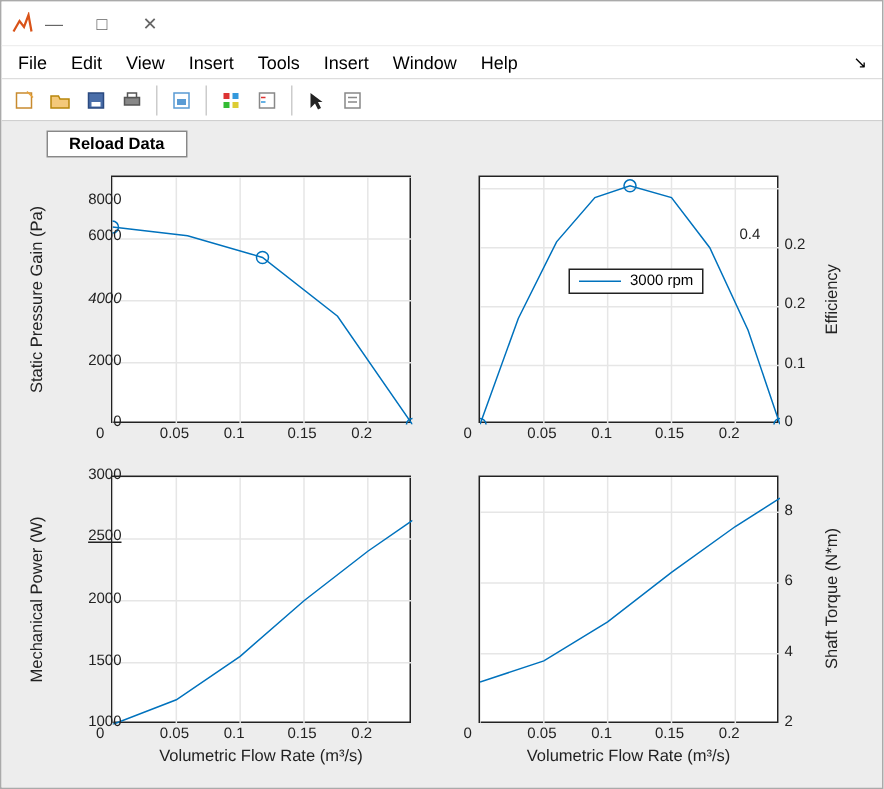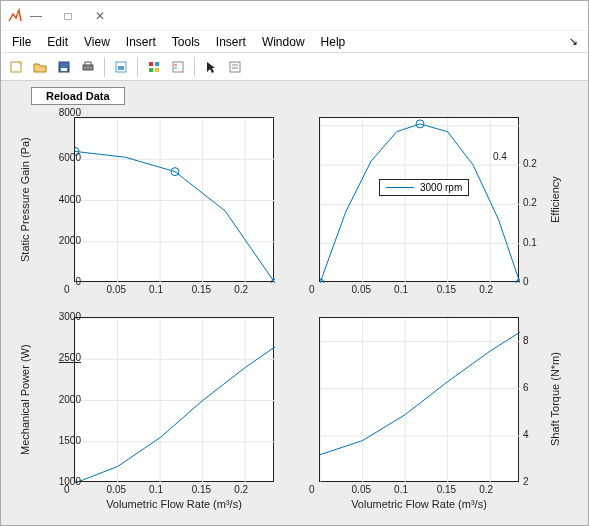--- a/index.html
+++ b/index.html
@@ -143,23 +143,23 @@
           <circle cx="100" cy="53.624999999999986" r="4" class="marker"></circle>
           <circle cx="200" cy="165" r="4" class="marker"></circle>
         </svg></div>
       <div class="ticklabel" style="left: 55px; top: 177px;">0</div>
       <div class="ticklabel" style="left: 97.5532px; top: 177px;">0.05</div>
       <div class="ticklabel" style="left: 140.106px; top: 177px;">0.1</div>
       <div class="ticklabel" style="left: 182.66px; top: 177px;">0.15</div>
       <div class="ticklabel" style="left: 225.213px; top: 177px;">0.2</div>
       <div class="ticklabel" style="right: 499px; text-align: right; top: 169px;">0</div>
       <div class="ticklabel" style="right: 499px; text-align: right; top: 127.75px;">2000</div>
-      <div class="ticklabel" style="right: 499px; text-align: right; top: 86.5px;">4000</div>
+      <div class="ticklabel" style="right: 499px; text-align: right; top: 86.5px; font-style: italic;">4000</div>
       <div class="ticklabel" style="right: 499px; text-align: left; top: 45.25px;">6000</div>
-      <div class="ticklabel" style="right: 499px; text-align: right; top: 0;">8000</div>
+      <div class="ticklabel" style="right: 499px; text-align: right; top: 21px;">8000</div>
       <div class="axlabel ylabel" style="top: 10px; height: 165px; left: 10px;">Static Pressure Gain (Pa)</div>
       <div class="axes" style="left: 310px; top: 10px; width: 200px; height: 165px;"><svg width="200" height="165">
           <g class="grid">
             <line x1="0" x2="0" y1="0" y2="165"></line>
             <line x1="42.55319148936171" x2="42.55319148936171" y1="0" y2="165"></line>
             <line x1="85.10638297872342" x2="85.10638297872342" y1="0" y2="165"></line>
             <line x1="127.65957446808511" x2="127.65957446808511" y1="0" y2="165"></line>
             <line x1="170.21276595744683" x2="170.21276595744683" y1="0" y2="165"></line>
             <line x1="0" x2="200" y1="165" y2="165"></line>
             <line x1="0" x2="200" y1="125.71428571428572" y2="125.71428571428572"></line>

